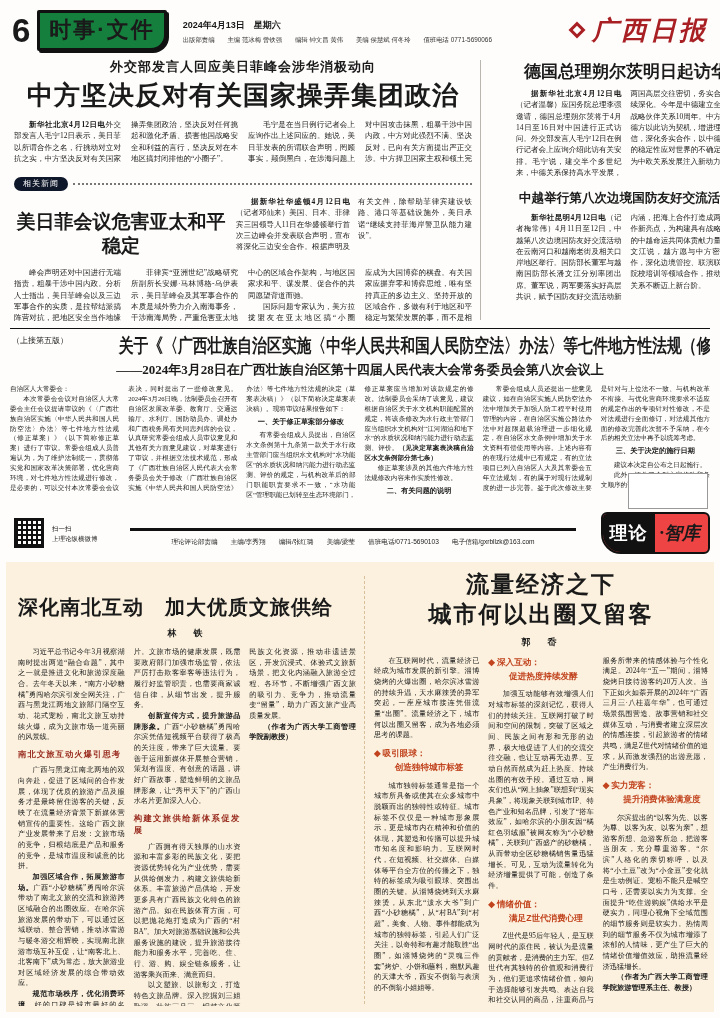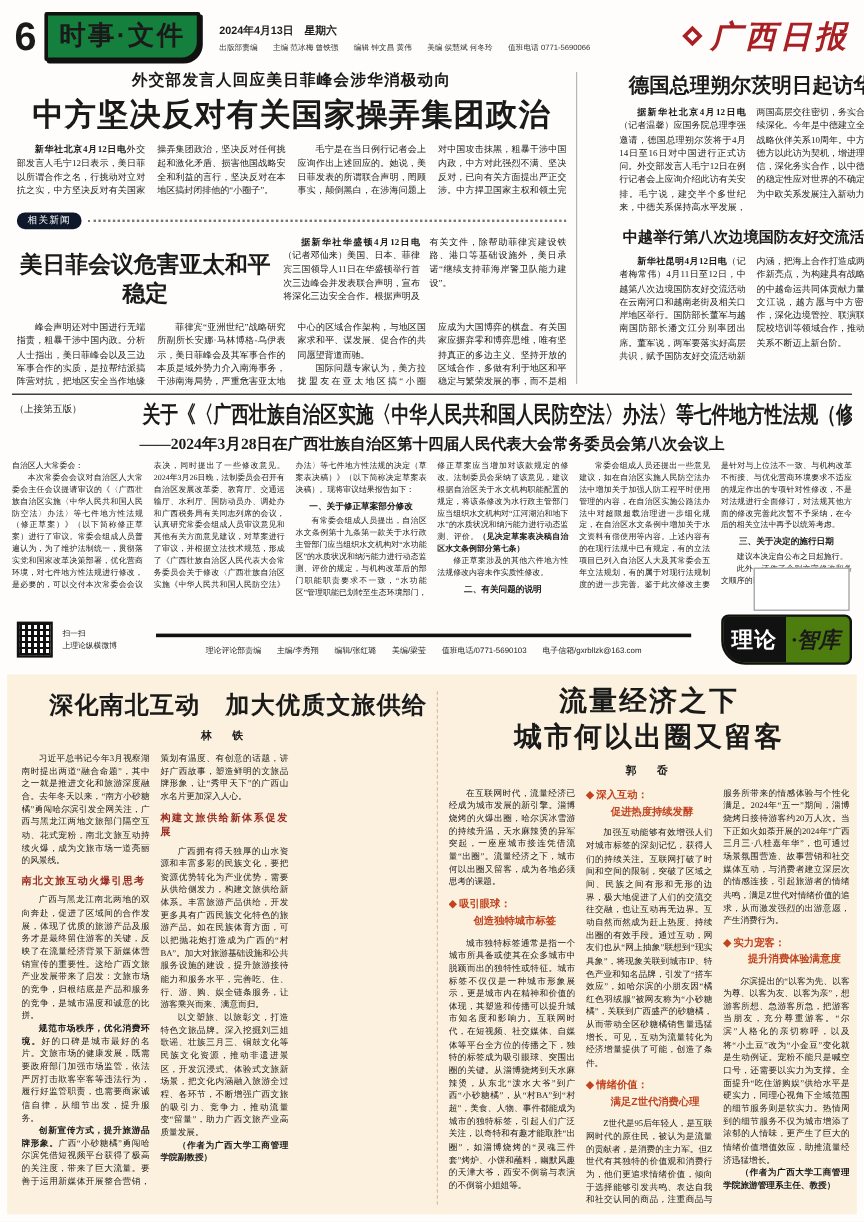--- a/index.html
+++ b/index.html
@@ -55,29 +55,29 @@
   .rbody .noind { text-indent:0; }
   .rhead { text-align:center; font-weight:bold; font-family:"Liberation Sans",sans-serif; font-size:7.2px; margin:3px 0; break-inside:avoid; }
   .adbox { position:absolute; right:2px; bottom:3px; width:80px; height:36px; border:1px solid #999; background:#fff; }
 
   
   .tbar { position:absolute; top:516px; left:10px; width:700px; height:44px; }
   .qr { position:absolute; left:4px; top:2px; width:30px; height:30px; border:2px solid #111; background-image:repeating-linear-gradient(0deg,#111 0 2px,transparent 2px 5px),repeating-linear-gradient(90deg,#111 0 2px,transparent 2px 5px); }
   .qrlabel { position:absolute; left:42px; top:8px; font-size:6.5px; line-height:1.5; color:#222; }
   .trule { position:absolute; left:120px; right:134px; top:12px; height:3px; background:#111; }
   .tstaff { position:absolute; left:120px; right:134px; top:22px; text-align:center; font-size:6.6px; color:#222; font-family:"Liberation Sans",sans-serif; white-space:nowrap; overflow:hidden; }
-  .badge { position:absolute; right:0; top:-4px; height:42px; border:2.5px solid #111; border-radius:6px 6px 6px 20px; background:#4d7c0f; display:flex; align-items:stretch; overflow:hidden; }
+  .badge { position:absolute; right:0; top:-4px; height:42px; border:2.5px solid #111; border-radius:6px 6px 6px 20px; background:#ef4444; display:flex; align-items:stretch; overflow:hidden; }
   .badge-left { background:#111; color:#fff; font-family:"Liberation Sans",sans-serif; font-weight:900; font-size:18px; padding:0 7px; display:flex; align-items:center; letter-spacing:1px; }
   .badge-right { font-style:italic; font-weight:bold; font-size:18px; padding:0 8px 0 5px; display:flex; align-items:center; }
 
   
   .cream { position:absolute; top:562px; left:6px; width:708px; height:450px; background:#fbf1de; }
   .vdash { position:absolute; left:364px; top:576px; height:428px; width:0; border-left:1px dashed #d8c09a; }
   .leftart { position:absolute; left:18px; top:574px; width:338px; height:432px; overflow:hidden; }
-  .ltitle { text-align:right; font-size:20px; font-weight:900; font-family:"Liberation Sans",sans-serif; letter-spacing:1px; white-space:nowrap; }
+  .ltitle { text-align:left; font-size:20px; font-weight:900; font-family:"Liberation Sans",sans-serif; letter-spacing:1px; white-space:nowrap;margin-top:20px; }
   .byline { text-align:center; font-size:9px; font-weight:bold; margin:6px 0 7px; letter-spacing:4px; }
   .cols3 { column-count:3; column-gap:9px; column-fill:auto; font-size:7.2px; line-height:1.48; text-align:justify; overflow:hidden; }
   .lbody { height:368px; }
   .cols3 p { text-indent:2em; }
   .msub { color:#9a2d20; font-weight:bold; font-family:"Liberation Sans",sans-serif; font-size:8.4px; margin:5px 0; break-inside:avoid; letter-spacing:1px; }
   .note b { font-family:"Liberation Sans",sans-serif; }
 
   .rightart { position:absolute; left:374px; top:570px; width:334px; height:436px; overflow:hidden; }
   .bigt { text-align:center; font-size:23px; font-weight:900; font-family:"Liberation Sans",sans-serif; line-height:1.3; letter-spacing:2px; }
   .rabody { height:352px; margin-top:7px; }
@@ -178,20 +178,21 @@
   <div class="cream"></div>
   <div class="vdash"></div>
 
   <article class="leftart">
     <h2 class="ltitle">深化南北互动　加大优质文旅供给</h2>
     <div class="byline">林　铁</div>
     <div class="cols3 lbody">
       <p>习近平总书记今年3月视察湖南时提出两道“融合命题”，其中之一就是推进文化和旅游深度融合。去年冬天以来，“南方小砂糖橘”勇闯哈尔滨引发全网关注，广西与黑龙江两地文旅部门隔空互动、花式宠粉，南北文旅互动持续火爆，成为文旅市场一道亮丽的风景线。</p>
       <div class="msub">南北文旅互动火爆引思考</div>
       <p>广西与黑龙江南北两地的双向奔赴，促进了区域间的合作发展，体现了优质的旅游产品及服务才是最终留住游客的关键，反映了在流量经济背景下新媒体营销宣传的重要性。这给广西文旅产业发展带来了启发：文旅市场的竞争，归根结底是产品和服务的竞争，是城市温度和诚意的比拼。</p>
+      <p><b>加强区域合作，拓展旅游市场。</b><span>广西“小砂糖橘”勇闯哈尔滨带动了南北文旅的交流和旅游跨区域融合的出圈效应。在哈尔滨旅游发展的带动下，可以通过区域联动、整合营销，推动冰雪游与暖冬游交相辉映，实现南北旅游市场互补互促，让“南客北上、北客南下”成为常态，放大旅游业对区域经济发展的综合带动效应。</span></p>
       <p><b>规范市场秩序，优化消费环境。</b><span>好的口碑是城市最好的名片。文旅市场的健康发展，既需要政府部门加强市场监管，依法严厉打击欺客宰客等违法行为，履行好监管职责，也需要商家诚信自律，从细节出发，提升服务。</span></p>
       <p><b>创新宣传方式，提升旅游品牌形象。</b><span>广西“小砂糖橘”勇闯哈尔滨凭借短视频平台获得了极高的关注度，带来了巨大流量。要善于运用新媒体开展整合营销，策划有温度、有创意的话题，讲好广西故事，塑造鲜明的文旅品牌形象，让“秀甲天下”的广西山水名片更加深入人心。</span></p>
       <div class="msub">构建文旅供给新体系促发展</div>
       <p>广西拥有得天独厚的山水资源和丰富多彩的民族文化，要把资源优势转化为产业优势，需要从供给侧发力，构建文旅供给新体系。丰富旅游产品供给，开发更多具有广西民族文化特色的旅游产品。如在民族体育方面，可以把抛花炮打造成为广西的“村BA”。加大对旅游基础设施和公共服务设施的建设，提升旅游接待能力和服务水平，完善吃、住、行、游、购、娱全链条服务，让游客乘兴而来、满意而归。</p>
       <p>以文塑旅、以旅彰文，打造特色文旅品牌。深入挖掘刘三姐歌谣、壮族三月三、铜鼓文化等民族文化资源，推动非遗进景区，开发沉浸式、体验式文旅新场景，把文化内涵融入旅游全过程、各环节，不断增强广西文旅的吸引力、竞争力，推动流量变“留量”，助力广西文旅产业高质量发展。</p>
       <p class="note"><b>（作者为广西大学工商管理学院副教授）</b></p>
     </div>
   </article>
 
   <article class="rightart">

